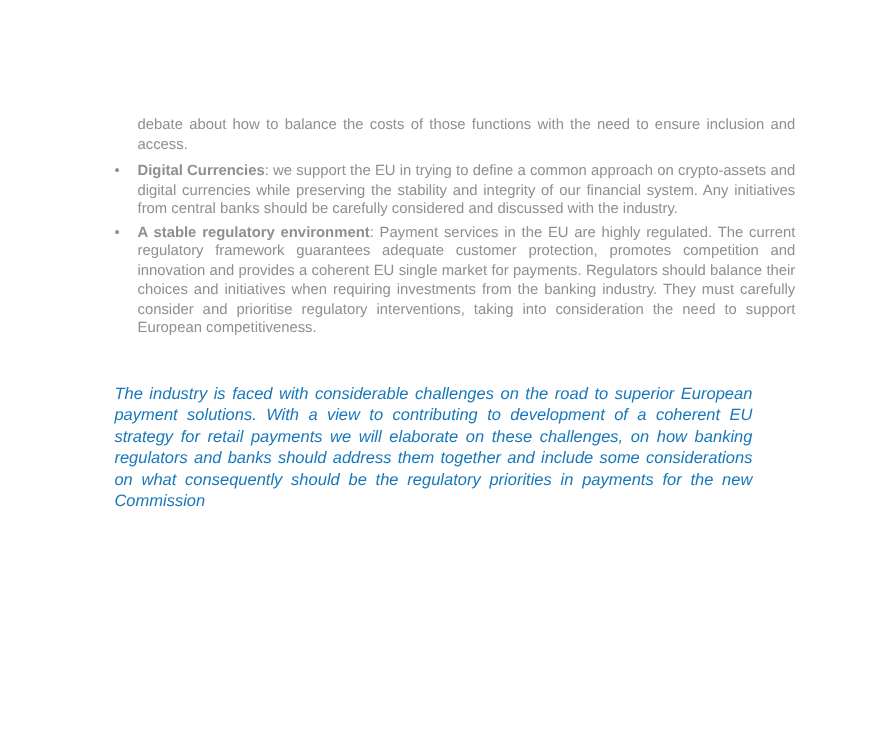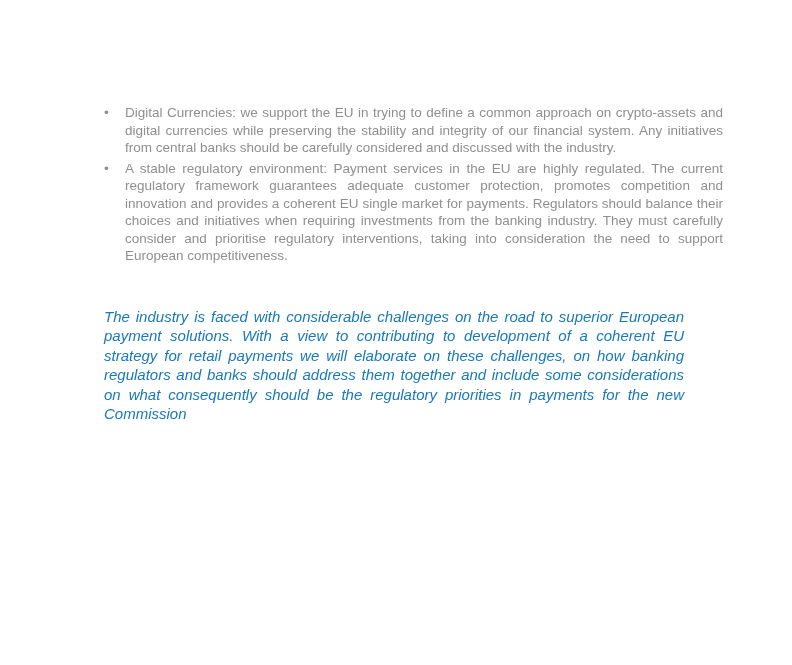--- a/index.html
+++ b/index.html
@@ -42,39 +42,40 @@
     text-align: justify;
   }
   .bullet-marker {
     position: absolute;
     left: -21px;
     top: 0;
     font-size: 13.5px;
     color: #8f8f8f;
   }
   .bullet-lead {
-    font-weight: normal;
+    font-weight: bold;
     margin-top: 35px;
   }
   .highlight-par {
     margin: 42px 39px 0 -21px;
     font-family: Liberation Sans, sans-serif;
     font-style: italic;
     font-size: 15px;
     line-height: 19.5px;
     color: #1878bc;
     text-align: justify;
   }
 </style>
 </head>
 <body>
 
 <div class="page">
   <div class="content">
 
+    <p class="body-par">debate about how to balance the costs of those functions with the need to ensure inclusion and access.</p>
 
     <ul class="bullet-list">
       <li class="bullet-item"><span class="bullet-marker">•</span><span class="bullet-lead">Digital Currencies</span><span>: we support the EU in trying to define a common approach on crypto-assets and digital currencies while preserving the stability and integrity of our financial system. Any initiatives from central banks should be carefully considered and discussed with the industry.</span></li>
 
       <li class="bullet-item"><span class="bullet-marker">•</span><span class="bullet-lead">A stable regulatory environment</span><span>: Payment services in the EU are highly regulated. The current regulatory framework guarantees adequate customer protection, promotes competition and innovation and provides a coherent EU single market for payments. Regulators should balance their choices and initiatives when requiring investments from the banking industry. They must carefully consider and prioritise regulatory interventions, taking into consideration the need to support European competitiveness.</span></li>
     </ul>
 
     <p class="highlight-par">The industry is faced with considerable challenges on the road to superior European payment solutions. With a view to contributing to development of a coherent EU strategy for retail payments we will elaborate on these challenges, on how banking regulators and banks should address them together and include some considerations on what consequently should be the regulatory priorities in payments for the new Commission</p>
 
   </div>

